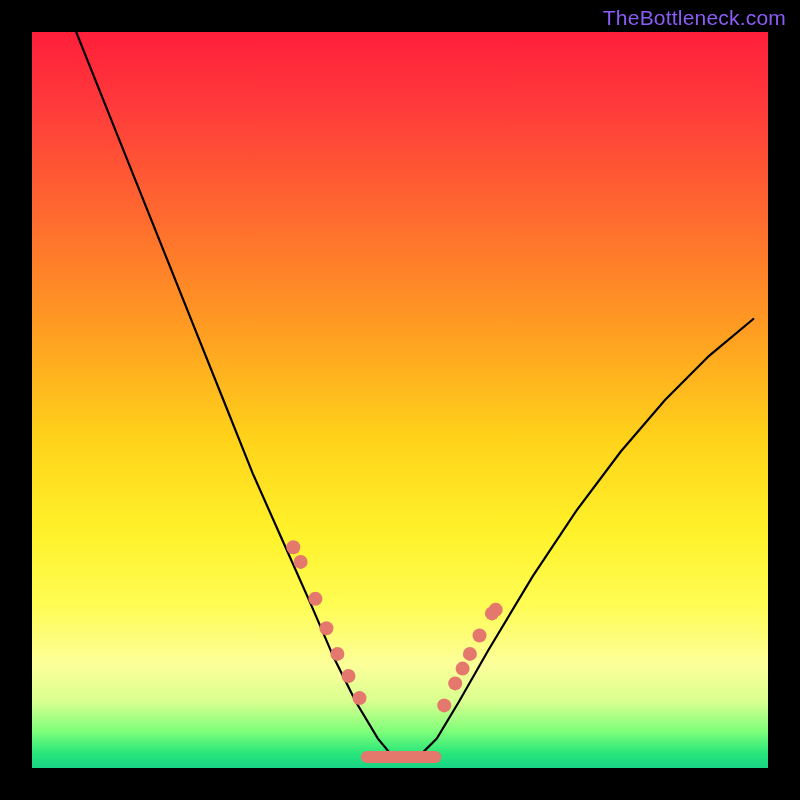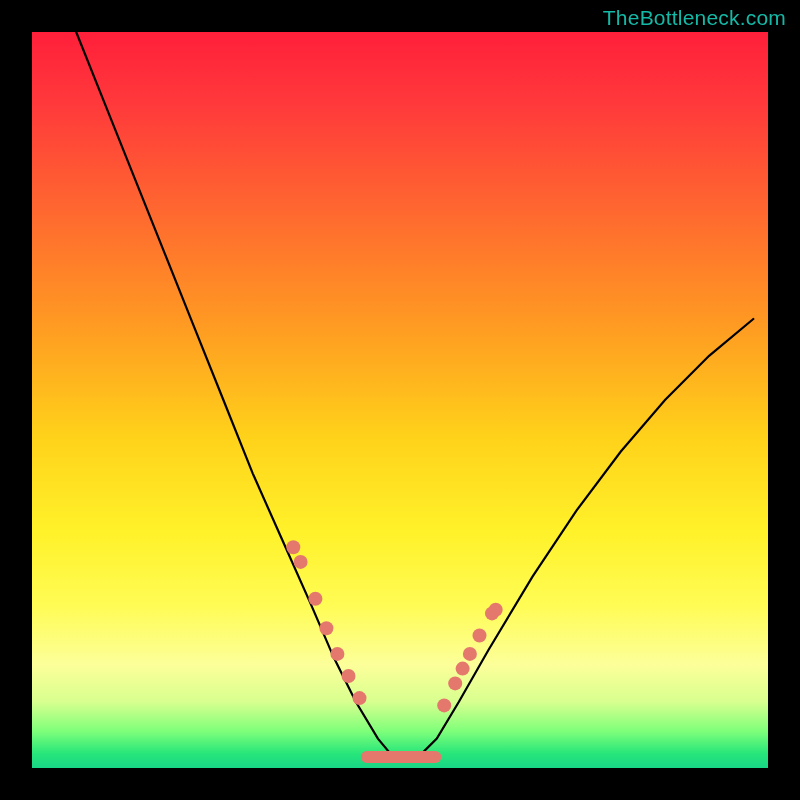--- a/index.html
+++ b/index.html
@@ -36,21 +36,21 @@
       #d8ff8f 91%,
       #7fff7a 95%,
       #28e67a 98%,
       #17d585 100%
     );
   }
   .watermark {
     position: absolute;
     top: 6px;
     right: 14px;
-    color: #14b8a6;
+    color: #8b5cf6;
     font-size: 21px;
     font-weight: 400;
     letter-spacing: 0.2px;
     z-index: 5;
   }
   svg.curve {
     position: absolute;
     inset: 0;
     width: 100%;
     height: 100%;

